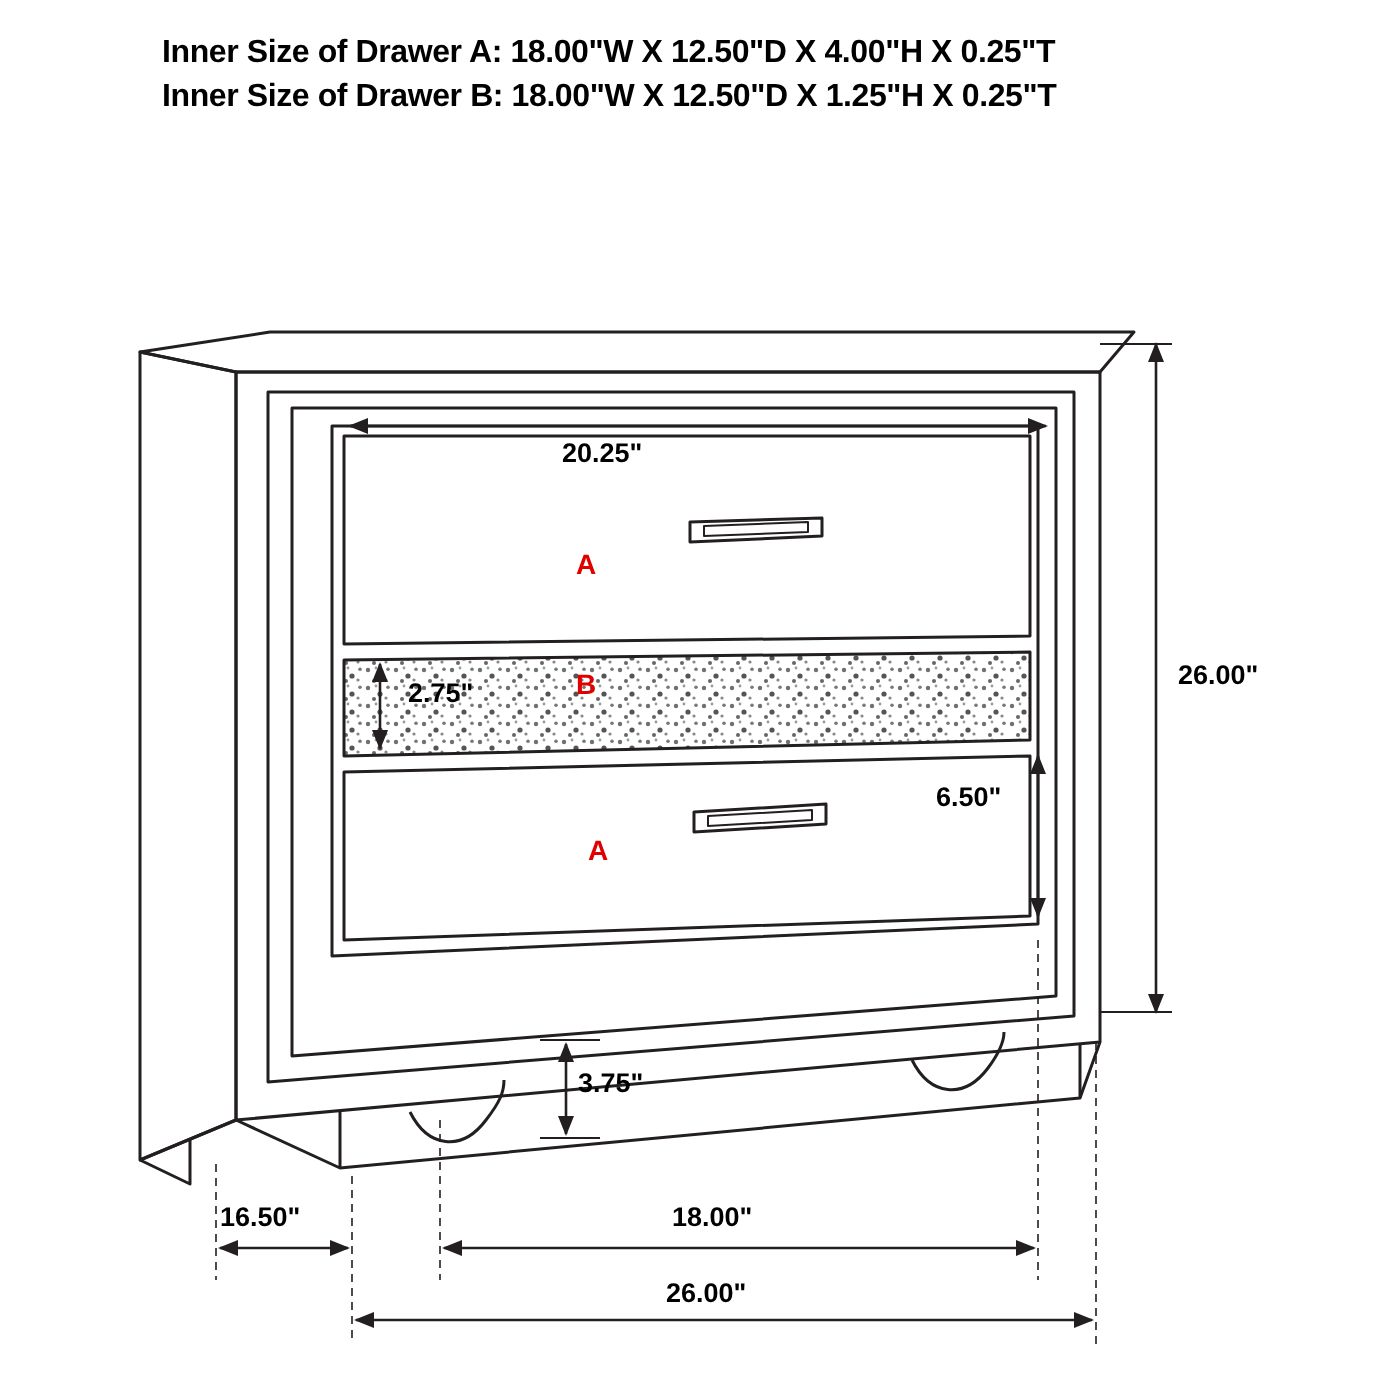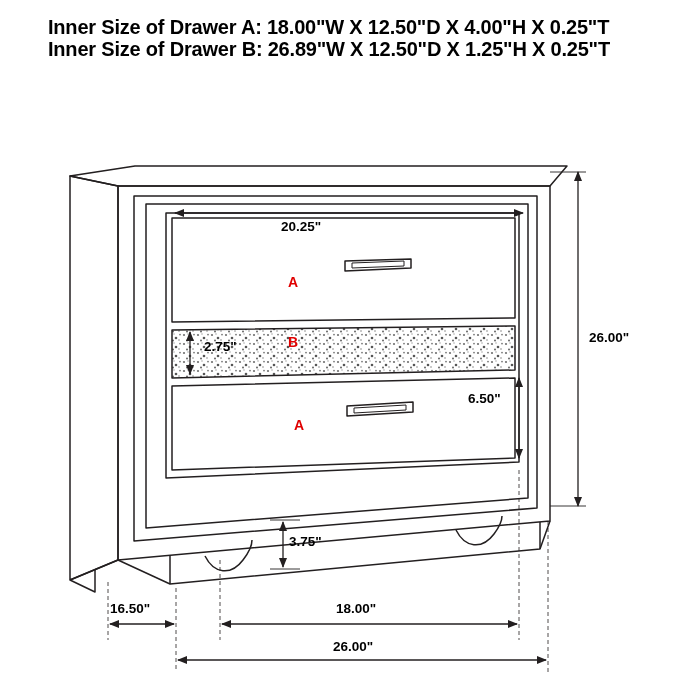--- a/index.html
+++ b/index.html
@@ -13,24 +13,25 @@
     font-family: "Liberation Sans", sans-serif;
     color: #000000;
     overflow: hidden;
   }
   #page {
     position: relative;
     width: 700px;
     height: 700px;
   }
   .spec-line {
-    font-size: 20px;
+    font-size: 16px;
     font-weight: bold;
     letter-spacing: -0.2px;
     white-space: nowrap;
+    margin-left: 33px;
   }
   #specs {
     position: absolute;
     left: 48px;
     top: 16px;
     line-height: 22px;
   }
   #drawing {
     position: absolute;
     left: 0;
@@ -49,21 +50,21 @@
     color: #e00000;
   }
 </style>
 </head>
 <body>
 
 <div id="page">
 
   <div id="specs">
     <div class="spec-line">Inner Size of Drawer A: 18.00"W X 12.50"D X 4.00"H X 0.25"T</div>
-    <div class="spec-line">Inner Size of Drawer B: 26.89"W X 12.50"D X 1.25"H X 0.25"T</div>
+    <div class="spec-line">Inner Size of Drawer B: 18.00"W X 12.50"D X 1.25"H X 0.25"T</div>
   </div>
 
   <svg id="drawing" width="700" height="700" viewBox="0 0 700 700">
     <defs>
       <marker id="arrH" markerWidth="10" markerHeight="8" refX="9" refY="4" orient="auto" markerUnits="userSpaceOnUse">
         <path d="M0,0 L10,4 L0,8 Z" fill="#231f20"></path>
       </marker>
       <marker id="arrHs" markerWidth="10" markerHeight="8" refX="1" refY="4" orient="auto" markerUnits="userSpaceOnUse">
         <path d="M10,0 L0,4 L10,8 Z" fill="#231f20"></path>
       </marker>

